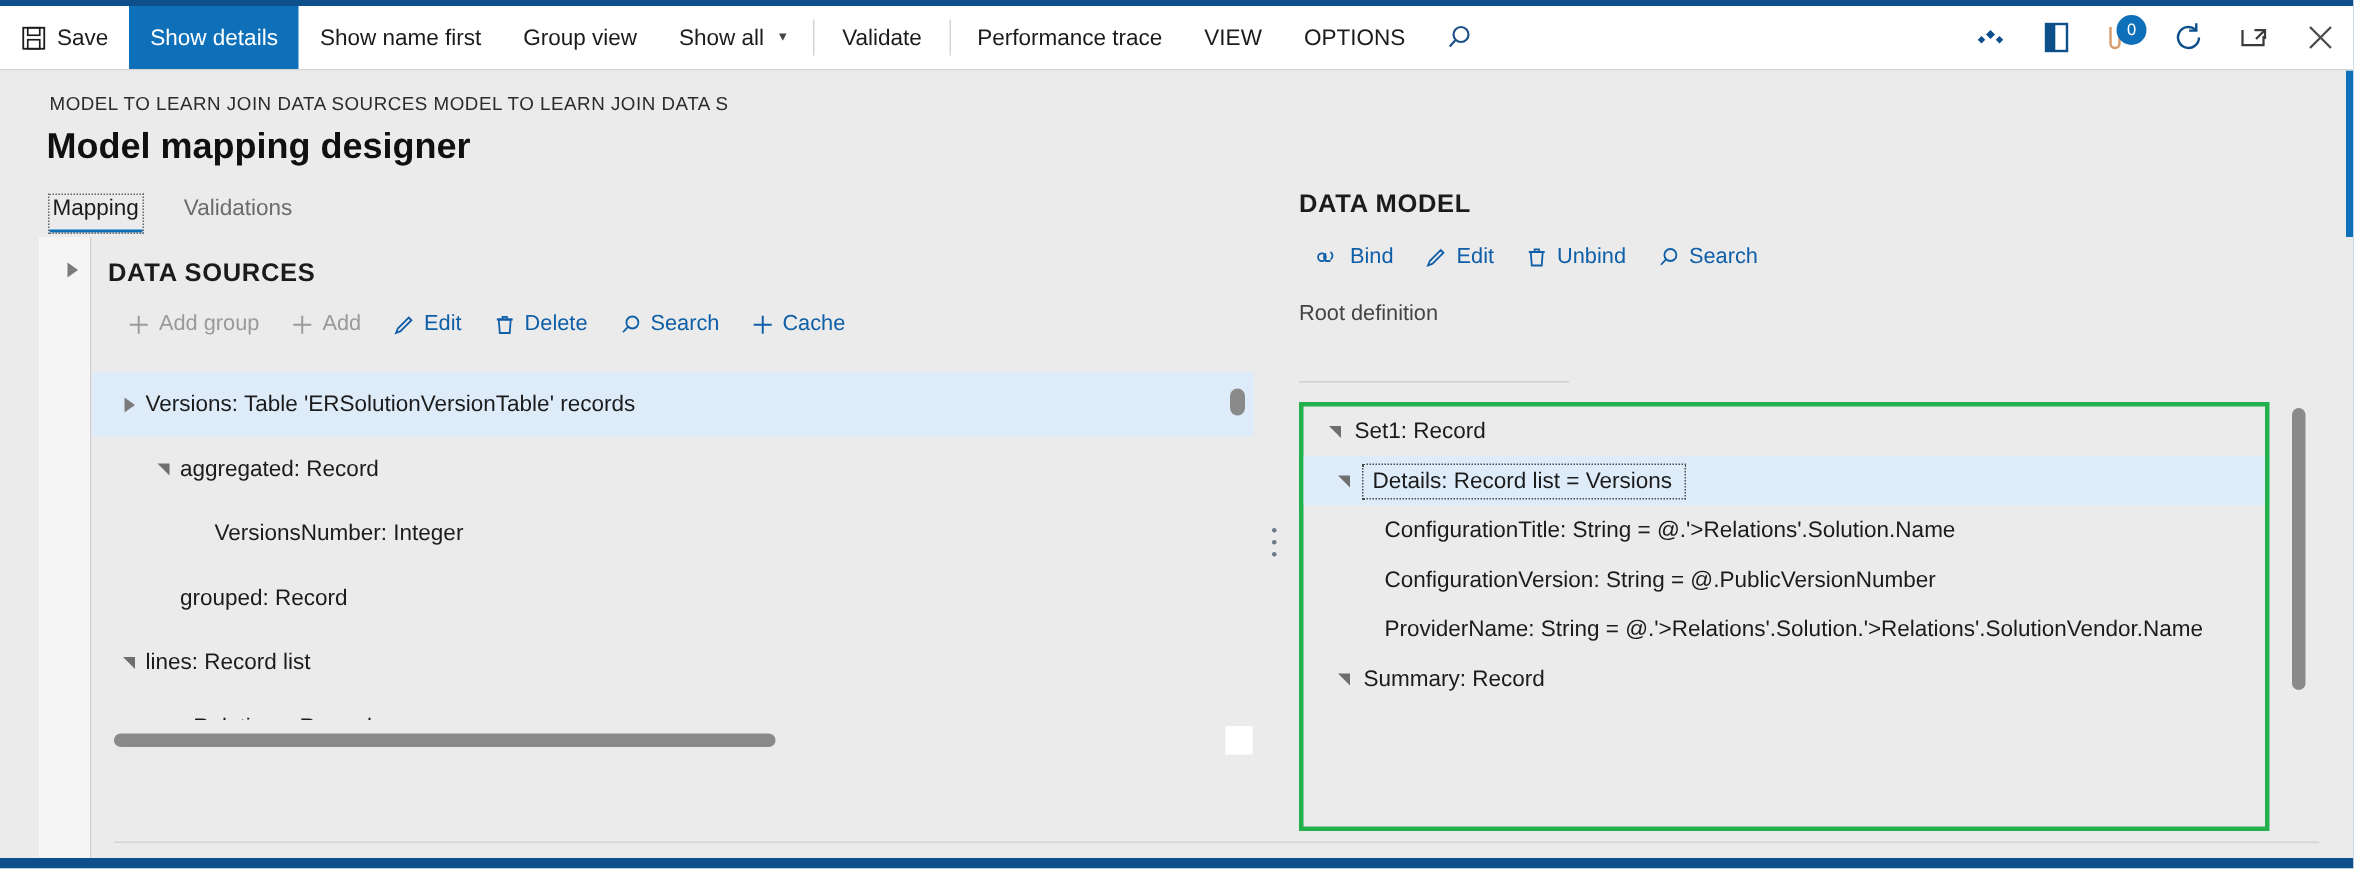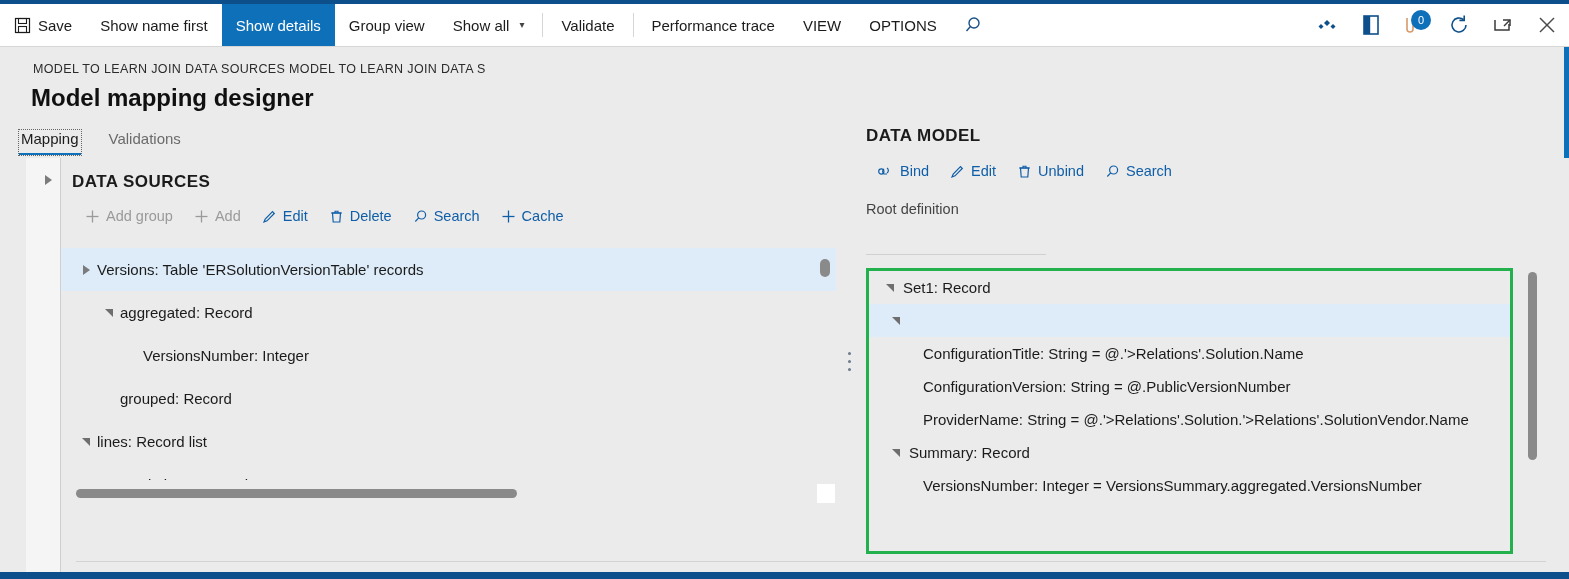--- a/index.html
+++ b/index.html
@@ -71,21 +71,21 @@
     white-space: nowrap;
   }
   .page-title {
     position: absolute; left: 31px; top: 84px;
     font-size: 24px; font-weight: bold; color: #101010;
     white-space: nowrap;
   }
 
   
   .tabs {
-    position: absolute; left: 19px; top: 130px;
+    position: absolute; left: 33px; top: 130px;
     display: flex; gap: 26px; align-items: flex-end;
   }
   .tab {
     font-size: 15px; color: #1b1b1b; padding: 0 2px 6px 2px;
     cursor: default; white-space: nowrap;
   }
   .tab.active {
     border-bottom: 2px solid #0f70ba;
     outline: 1px dotted #666; outline-offset: 0px;
   }
@@ -234,26 +234,26 @@
       <span>
         <svg width="17" height="17" viewBox="0 0 17 17">
           <rect x="1.5" y="1.5" width="14" height="14" fill="none" stroke="#1b1b1b" stroke-width="1.2"></rect>
           <rect x="4.5" y="1.5" width="8" height="5" fill="none" stroke="#1b1b1b" stroke-width="1.1"></rect>
           <rect x="4.5" y="9.5" width="8" height="6" fill="none" stroke="#1b1b1b" stroke-width="1.1"></rect>
         </svg>
       </span>
       <span>Save</span>
     </div>
 
-    <div class="cmd-item">
-      <span>Show name first</span>
-    </div>
-
     <div class="cmd-item selected">
       <span>Show details</span>
+    </div>
+
+    <div class="cmd-item">
+      <span>Show name first</span>
     </div>
 
     <div class="cmd-item">
       <span>Group view</span>
     </div>
 
     <div class="cmd-item">
       <span>Show all</span>
       <span class="chev">▾</span>
     </div>
@@ -526,20 +526,21 @@
       <span class="tw">
           <span class="tri-down-f"></span>
         </span>
       <span>Set1: Record</span>
     </div>
 
     <div class="dm-row sel" style="padding-left:14px;">
       <span class="tw">
           <span class="tri-down-f"></span>
         </span>
+      <span class="focus-label">Details: Record list = Versions</span>
     </div>
 
     <div class="dm-row" style="padding-left:54px;">
       <span>ConfigurationTitle: String = @.'&gt;Relations'.Solution.Name</span>
     </div>
 
     <div class="dm-row" style="padding-left:54px;">
       <span>ConfigurationVersion: String = @.PublicVersionNumber</span>
     </div>
 
@@ -547,22 +548,19 @@
       <span>ProviderName: String = @.'&gt;Relations'.Solution.'&gt;Relations'.SolutionVendor.Name</span>
     </div>
 
     <div class="dm-row" style="padding-left:14px;">
       <span class="tw">
           <span class="tri-down-f"></span>
         </span>
       <span>Summary: Record</span>
     </div>
 
-    <div class="dm-row" style="padding-left:54px;">
-      <span>VersionsNumber: Integer = VersionsSummary.aggregated.VersionsNumber</span>
-    </div>
   </div>
 
   <div class="right-vthumb"></div>
 
   <div class="bottom-hr"></div>
   <div class="bottom-rule"></div>
 </div>
 
 </body></html>

